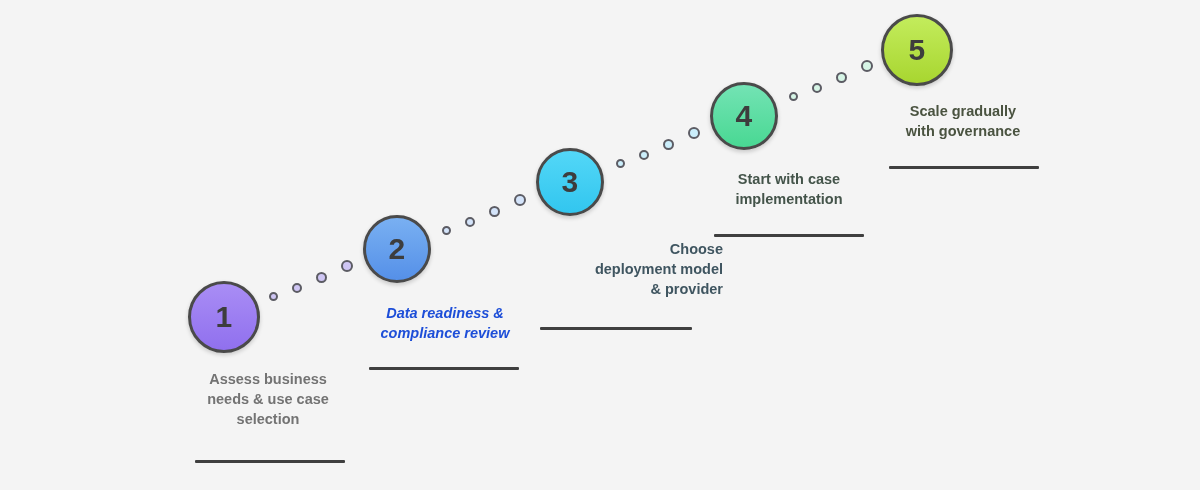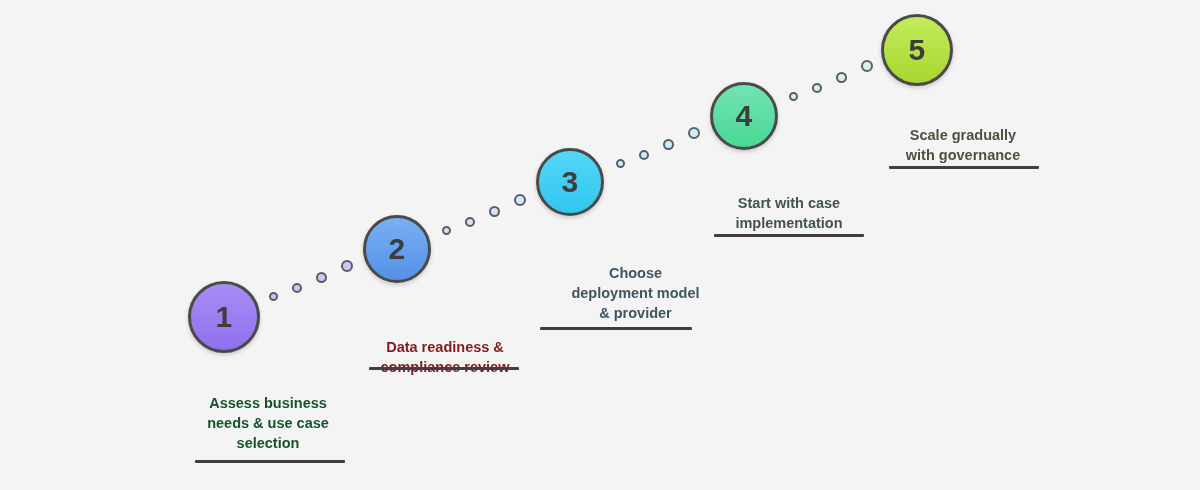--- a/index.html
+++ b/index.html
@@ -34,24 +34,23 @@
     color: #3d3d3d;
     line-height: 1;
     letter-spacing: 0.5px;
   }
   .label {
     position: absolute;
     font-size: 14.5px;
     font-weight: bold;
     line-height: 1.38;
     white-space: pre-line;
-    margin-top: 24px;
   }
   .label.center { text-align: center; }
-  .label.left { text-align: center; }
+  .label.left { text-align: right; }
   .rule {
     position: absolute;
     height: 3px;
     background: #3f3f3f;
     border-radius: 1px;
   }
   .dot {
     position: absolute;
     border-radius: 50%;
     border: 2px solid #5c5c64;
@@ -77,28 +76,28 @@
       <div class="dot" style="left: 688px; top: 127px; width: 12px; height: 12px; background: rgb(203, 238, 251);"></div>
       <div class="dot" style="left: 789px; top: 92px; width: 9px; height: 9px; background: rgb(214, 245, 230);"></div>
       <div class="dot" style="left: 812px; top: 83px; width: 10px; height: 10px; background: rgb(214, 245, 230);"></div>
       <div class="dot" style="left: 836px; top: 72px; width: 11px; height: 11px; background: rgb(214, 245, 230);"></div>
       <div class="dot" style="left: 861px; top: 60px; width: 12px; height: 12px; background: rgb(214, 245, 230);"></div>
     </div>
   <div id="step-layer">
       <div class="circle" style="left: 188px; top: 281px; width: 72px; height: 72px; background: linear-gradient(rgb(169, 141, 245), rgb(144, 112, 238));">
         <span class="circle-num">1</span>
       </div>
-      <div class="label center" style="left: 183px; top: 369px; width: 170px; color: #14532d;">Assess business
+      <div class="label center" style="left: 183px; top: 369px; width: 170px; color: #737373;">Assess business
 needs &amp; use case
 selection</div>
       <div class="rule" style="left: 195px; top: 460px; width: 150px;"></div>
       <div class="circle" style="left: 363px; top: 215px; width: 68px; height: 68px; background: linear-gradient(rgb(121, 176, 242), rgb(85, 144, 232));">
         <span class="circle-num">2</span>
       </div>
-      <div class="label center" style="left: 360px; top: 313px; width: 170px; color: #7f1d1d;">Data readiness &amp;
+      <div class="label center" style="left: 360px; top: 303px; width: 170px; color: #1d4ed8; font-style: italic;">Data readiness &amp;
 compliance review</div>
       <div class="rule" style="left: 369px; top: 367px; width: 150px;"></div>
       <div class="circle" style="left: 536px; top: 148px; width: 68px; height: 68px; background: linear-gradient(rgb(83, 215, 247), rgb(50, 198, 239));">
         <span class="circle-num">3</span>
       </div>
       <div class="label left" style="left: 548px; top: 239px; width: 175px; color: rgb(63, 85, 96);">Choose
 deployment model
 &amp; provider</div>
       <div class="rule" style="left: 540px; top: 327px; width: 152px;"></div>
       <div class="circle" style="left: 710px; top: 82px; width: 68px; height: 68px; background: linear-gradient(rgb(115, 227, 180), rgb(73, 216, 147));">

